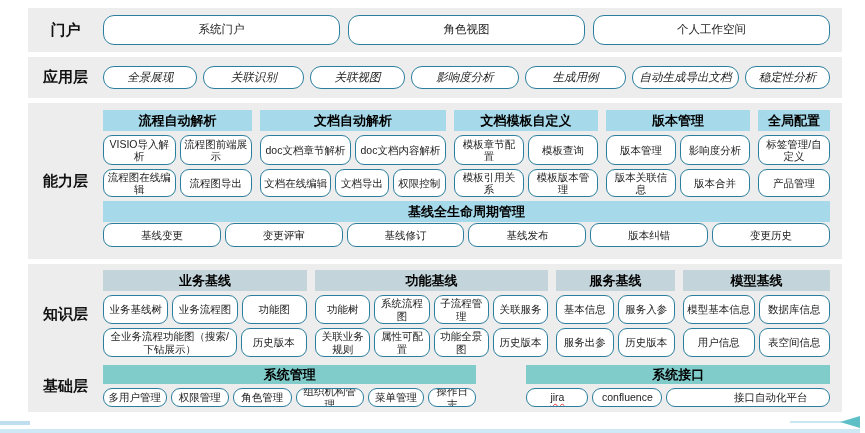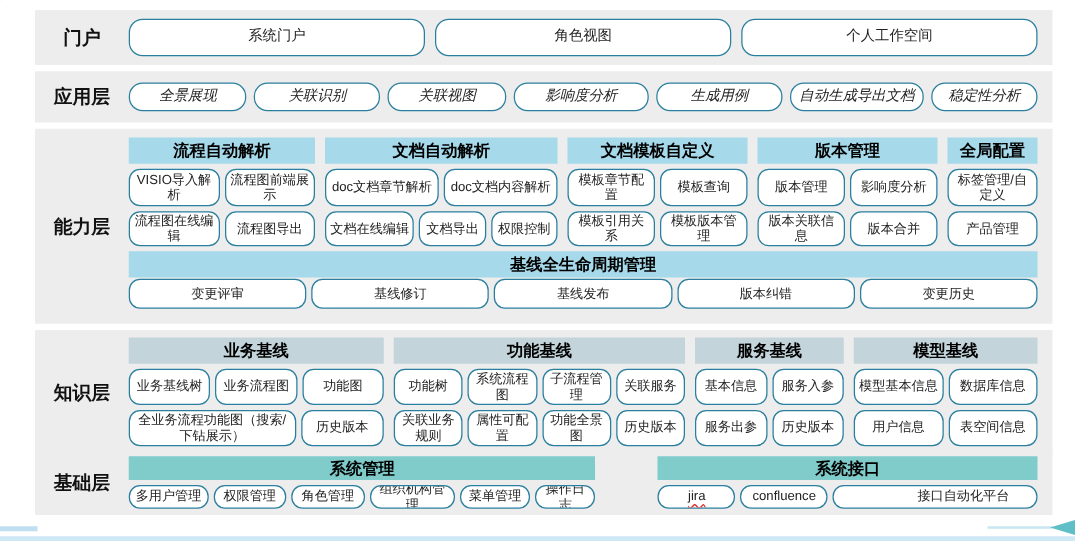--- a/index.html
+++ b/index.html
@@ -136,20 +136,21 @@
             <div class="row r1">
               <div class="btn">标签管理/自定义</div>
             </div>
             <div class="row r2">
               <div class="btn">产品管理</div>
             </div>
           </div>
         </div>
       <div class="grp-hd baseline-hd">基线全生命周期管理</div>
       <div class="row baseline-row">
+          <div class="btn">基线变更</div>
           <div class="btn">变更评审</div>
           <div class="btn">基线修订</div>
           <div class="btn">基线发布</div>
           <div class="btn">版本纠错</div>
           <div class="btn">变更历史</div>
         </div>
     </div>
   </div>
 
   <div class="band" id="knowledge">

